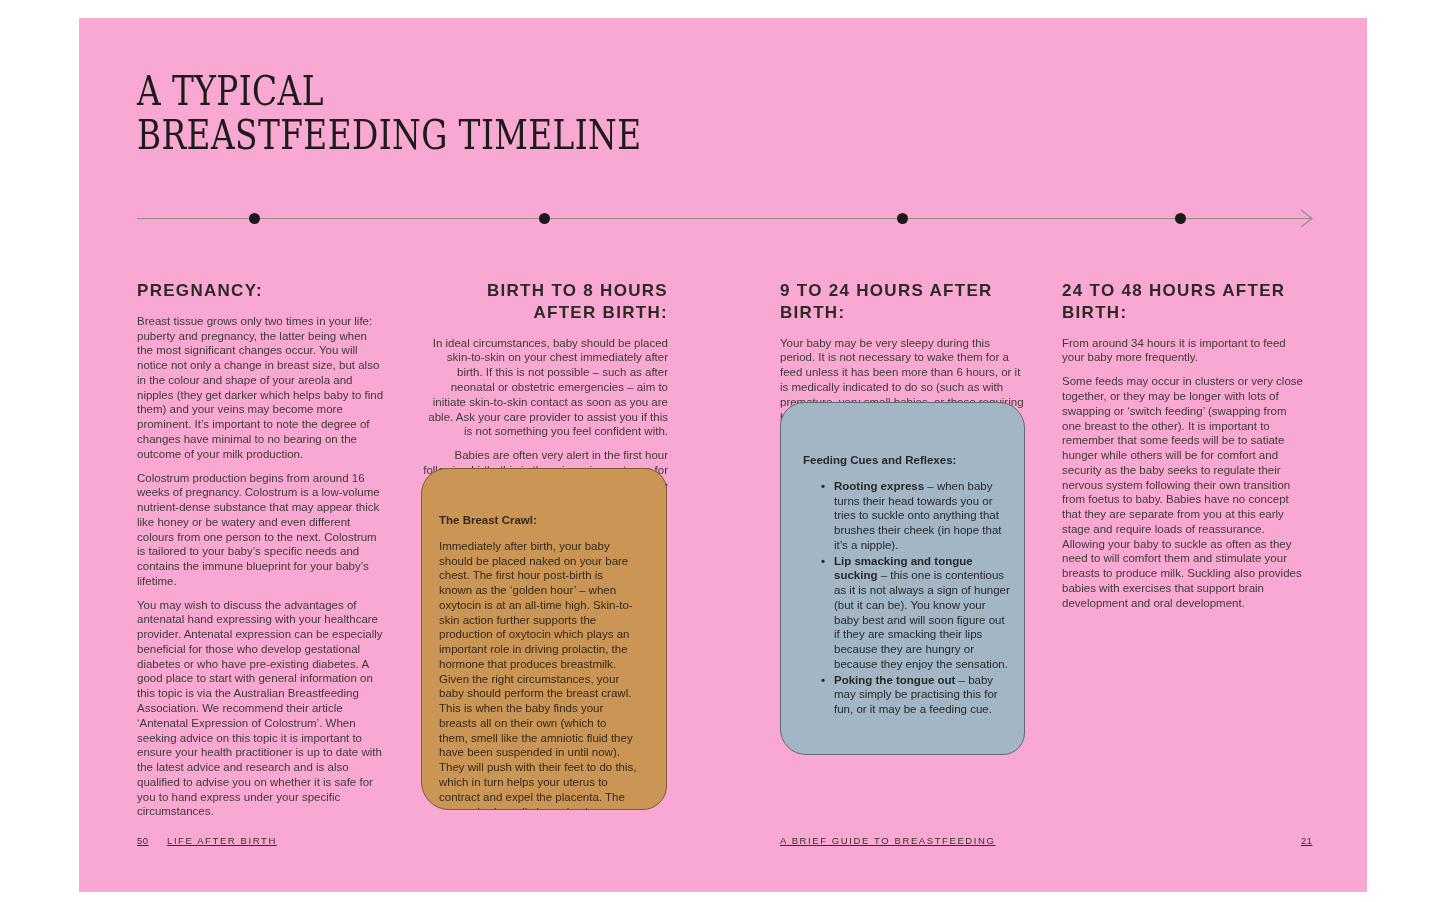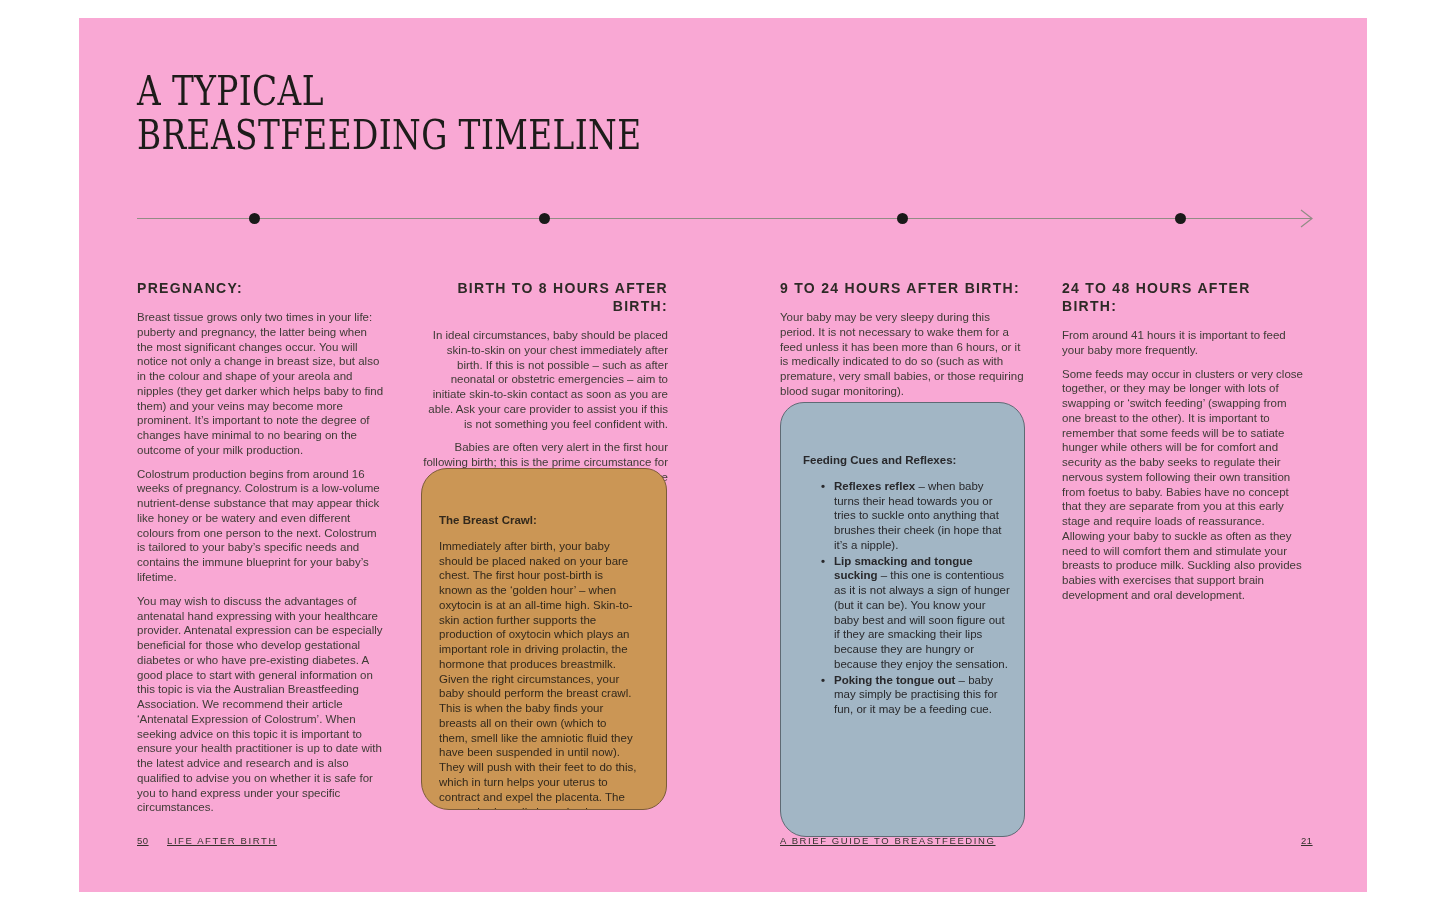--- a/index.html
+++ b/index.html
@@ -58,21 +58,21 @@
     width: 247px;
     color: #3e3b36;
     font-size: 11.5px;
     line-height: 1.285;
   }
   .col-1 { left: 58px; }
   .col-2 { left: 342px; text-align: right; }
   .col-3 { left: 701px; }
   .col-4 { left: 983px; width: 243px; }
   .col-heading {
-    font-size: 14px;
+    font-size: 17px;
     font-weight: bold;
     letter-spacing: 1.3px;
     color: #2d2a26;
     margin-bottom: 12px;
   }
   .col p { margin-bottom: 9px; }
   
   .crawl-box {
     position: absolute;
     left: 342px; top: 450px;
@@ -82,21 +82,21 @@
     border-radius: 26px 22px 24px 28px;
     padding: 44px 28px 0 17px;
     color: #33291c;
     font-size: 11.5px;
     line-height: 1.285;
     overflow: hidden;
   }
   .cues-box {
     position: absolute;
     left: 701px; top: 384px;
-    width: 245px; height: 435px;
+    width: 245px; height: 353px;
     background: #a2b6c5;
     border: 1px solid #5f6a74;
     border-radius: 24px 26px 22px 26px;
     padding: 50px 14px 0 22px;
     color: #28282b;
     font-size: 11.5px;
     line-height: 1.285;
     overflow: hidden;
   }
   .box-heading {
@@ -165,33 +165,33 @@
       <p>Babies are often very alert in the first hour following birth; this is the prime circumstance for a baby to perform the breast crawl before nursing for the first time.</p>
     </div>
 
     <div class="col col-3">
       <div class="col-heading">9 TO 24 HOURS AFTER BIRTH:</div>
       <p>Your baby may be very sleepy during this period. It is not necessary to wake them for a feed unless it has been more than 6 hours, or it is medically indicated to do so (such as with premature, very small babies, or those requiring blood sugar monitoring).</p>
     </div>
 
     <div class="col col-4">
       <div class="col-heading">24 TO 48 HOURS AFTER BIRTH:</div>
-      <p>From around 41 hours it is important to feed your baby more frequently.</p>
+      <p>From around 34 hours it is important to feed your baby more frequently.</p>
       <p>Some feeds may occur in clusters or very close together, or they may be longer with lots of swapping or ‘switch feeding’ (swapping from one breast to the other). It is important to remember that some feeds will be to satiate hunger while others will be for comfort and security as the baby seeks to regulate their nervous system following their own transition from foetus to baby. Babies have no concept that they are separate from you at this early stage and require loads of reassurance. Allowing your baby to suckle as often as they need to will comfort them and stimulate your breasts to produce milk. Suckling also provides babies with exercises that support brain development and oral development.</p>
     </div>
 
     <div class="crawl-box">
       <div class="box-heading">The Breast Crawl:</div>
       <p>Immediately after birth, your baby should be placed naked on your bare chest. The first hour post-birth is known as the ‘golden hour’ – when oxytocin is at an all-time high. Skin-to-skin action further supports the production of oxytocin which plays an important role in driving prolactin, the hormone that produces breastmilk. Given the right circumstances, your baby should perform the breast crawl. This is when the baby finds your breasts all on their own (which to them, smell like the amniotic fluid they have been suspended in until now). They will push with their feet to do this, which in turn helps your uterus to contract and expel the placenta. The human body really is a miracle.</p>
     </div>
 
     <div class="cues-box">
       <div class="box-heading">Feeding Cues and Reflexes:</div>
       <ul>
-        <li><span class="bold">Reflexes reflex</span><span> – when baby turns their head towards you or tries to suckle onto anything that brushes their cheek (in hope that it’s a nipple).</span></li>
+        <li><span class="bold">Rooting express</span><span> – when baby turns their head towards you or tries to suckle onto anything that brushes their cheek (in hope that it’s a nipple).</span></li>
         <li><span class="bold">Lip smacking and tongue sucking</span><span> – this one is contentious as it is not always a sign of hunger (but it can be). You know your baby best and will soon figure out if they are smacking their lips because they are hungry or because they enjoy the sensation.</span></li>
         <li><span class="bold">Poking the tongue out</span><span> – baby may simply be practising this for fun, or it may be a feeding cue.</span></li>
       </ul>
     </div>
 
     <span class="footer-item fp-left-num">50</span>
     <span class="footer-item fp-left-label">LIFE AFTER BIRTH</span>
     <span class="footer-item fp-right-label">A BRIEF GUIDE TO BREASTFEEDING</span>
     <span class="footer-item fp-right-num">21</span>
 

